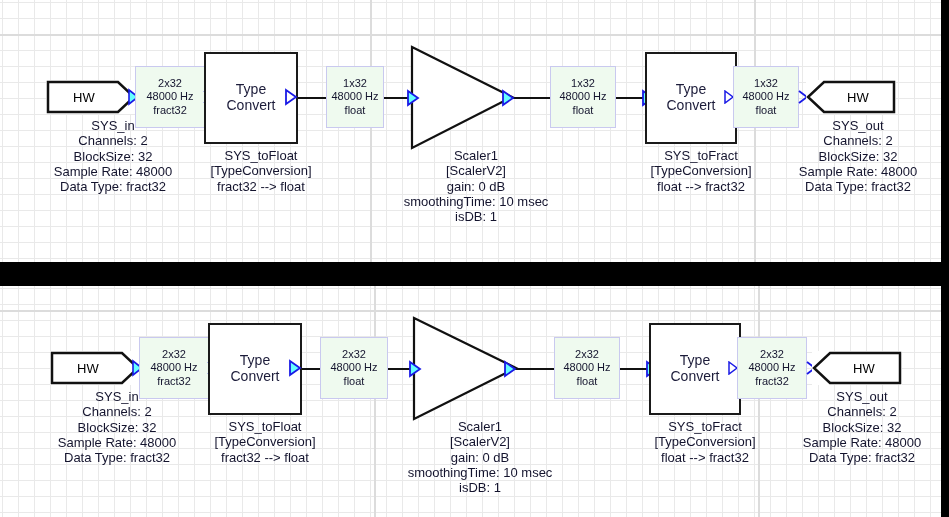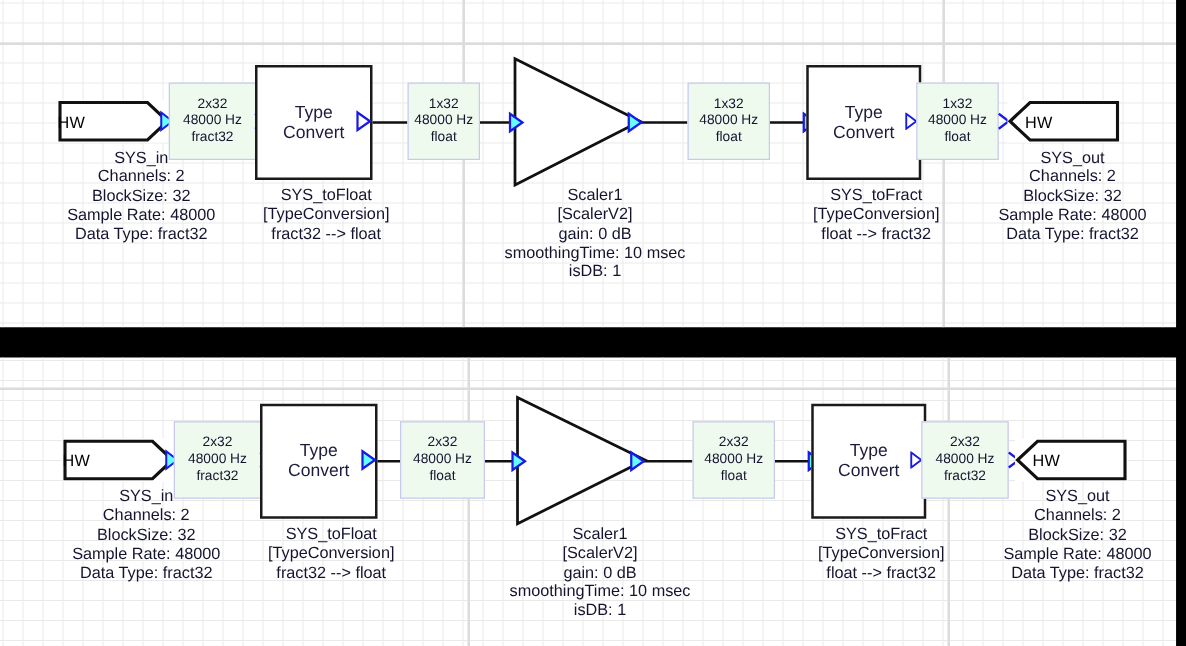--- a/index.html
+++ b/index.html
@@ -62,20 +62,21 @@
 
   
   .hw-block {
     position: absolute;
     box-sizing: border-box;
     background: #ffffff;
     color: #000000;
     font-size: 13px;
     display: flex;
     align-items: center;
+    justify-content: center;
   }
   .hw-block svg { position: absolute; left: 0; top: 0; }
   .hw-block .hw-text {
     position: relative;
     z-index: 2;
     letter-spacing: 0.2px;
   }
   .hw-in  .hw-text { padding-right: 14px; }
   .hw-out .hw-text { padding-left: 14px; }
 

